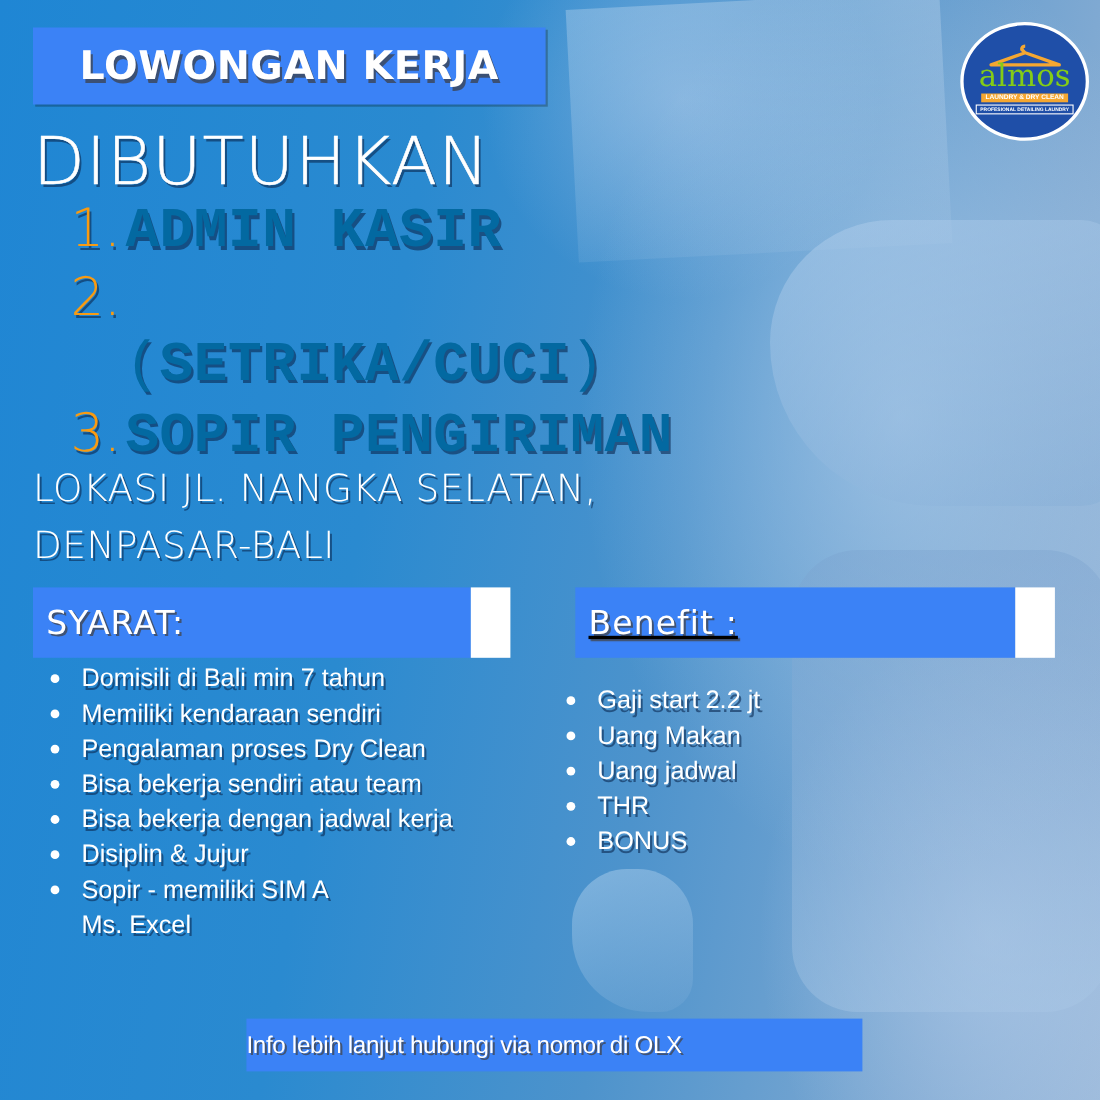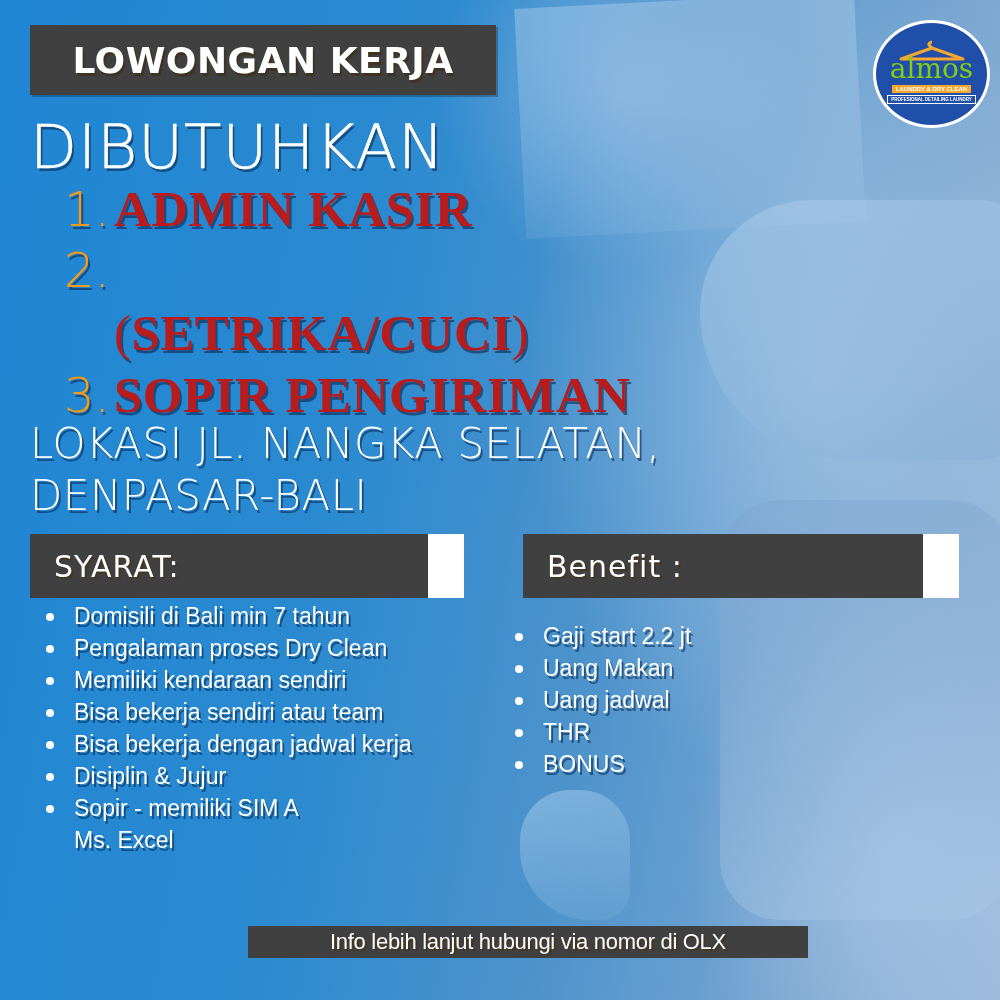--- a/index.html
+++ b/index.html
@@ -17,21 +17,21 @@
   .paper { left:520px; top:0; width:340px; height:230px;
     background:linear-gradient(180deg, rgba(200,220,240,0.35), rgba(200,220,240,0.1));
     transform:rotate(-3deg); }
   .arm { left:700px; top:200px; width:320px; height:260px; border-radius:120px 40px 40px 160px;
     background:linear-gradient(160deg, rgba(175,205,235,0.55), rgba(120,165,210,0.25)); }
   .sleeve { left:720px; top:500px; width:290px; height:420px; border-radius:60px;
     background:linear-gradient(180deg, rgba(120,160,205,0.35), rgba(170,200,230,0.4)); }
   .hand { left:520px; top:790px; width:110px; height:130px; border-radius:50px 50px 30px 70px;
     background:linear-gradient(160deg, rgba(170,205,235,0.55), rgba(120,170,215,0.25)); }
 
-  .orange { background:#404040; }
+  .orange { background:#3b82f6; }
   .shadow-text { text-shadow:2px 2px 0 rgba(70,45,10,0.55); }
   .shadow-text-blue { text-shadow:2px 3px 0 rgba(10,40,80,0.6); }
 
   .hero-banner {
     position:absolute; left:30px; top:25px; width:466px; height:70px;
     display:flex; align-items:center; justify-content:center;
     box-shadow:2px 2px 0 rgba(0,0,0,0.25);
   }
   .hero-banner span {
     color:#fff; font-weight:900; font-size:36px; letter-spacing:0.5px;
@@ -53,54 +53,54 @@
   .needed-title {
     position:absolute; left:30px; top:112px; color:#fff;
     font-size:60px; font-weight:300; letter-spacing:1px;
     font-family:"DejaVu Sans", sans-serif;
     -webkit-text-stroke:0.5px #fff;
     transform:scaleX(1.02); transform-origin:left;
   }
   .positions { position:absolute; left:64px; top:180px; }
   .pos-row { display:flex; align-items:baseline; height:62px; }
   .pos-num { color:#f89b12; font-size:48px; font-weight:300; width:50px; font-family:"DejaVu Sans", sans-serif; }
-  .pos-label { color:#b91c1c; font-size:51px; font-weight:900; font-family:Liberation Serif, serif; letter-spacing:0.5px; }
+  .pos-label { color:#0369a1; font-size:51px; font-weight:900; font-family:Liberation Mono, monospace; letter-spacing:0.5px; }
   .pos-cont { padding-left:50px; }
   .pos-cont .paren { font-weight:300; }
 
   .location {
-    position:absolute; left:30px; top:418px; color:#fff; font-size:42px;
+    position:absolute; left:30px; top:418px; color:#fff; font-size:34px;
     font-family:"DejaVu Sans", sans-serif; font-weight:300; line-height:52px;
     letter-spacing:0.5px;
   }
 
   .section-header {
     position:absolute; height:64px; display:flex; align-items:center;
   }
-  .section-header .bar { height:100%; display:flex; align-items:center; padding-left:24px; box-sizing:border-box; }
+  .section-header .bar { height:100%; display:flex; align-items:center; padding-left:12px; box-sizing:border-box; }
   .section-header .white { height:100%; background:#fff; }
   .section-header span { color:#fff; font-size:30px; letter-spacing:1px; font-family:"DejaVu Sans", sans-serif; }
 
   .syarat-header { left:30px; top:534px; }
   .syarat-header .bar { width:398px; }
   .syarat-header .white { width:36px; }
   .benefit-header { left:523px; top:534px; }
-  .benefit-header .bar { width:400px; }
+  .benefit-header .bar { width:400px;text-decoration:underline; }
   .benefit-header .white { width:36px; }
 
   ul.list { position:absolute; margin:0; padding:0; list-style:none; }
   ul.list li { color:#fff; font-size:23px; line-height:32px; position:relative; padding-left:44px; white-space:nowrap; }
   ul.list li::before { content:""; position:absolute; left:16px; top:13px; width:8px; height:8px; border-radius:50%; background:#fff; }
   .syarat-list { left:30px; top:600px; }
   .benefit-list { left:499px; top:620px; }
   .benefit-list li { line-height:34px; }
 
   .footer-banner {
-    position:absolute; left:224px; top:926px; width:560px; height:32px;
-    display:flex; align-items:center; justify-content:center;margin-left:24px;
+    position:absolute; left:224px; top:926px; width:560px; height:48px;
+    display:flex; align-items:center; 
   }
   .footer-banner span { color:#fff; font-size:22px; letter-spacing:-0.3px; }
 </style>
 </head>
 <body>
 
 <div class="bg-shape paper" data-name="background-paper-shape"></div>
 <div class="bg-shape arm" data-name="background-arm-shape"></div>
 <div class="bg-shape sleeve" data-name="background-sleeve-shape"></div>
 <div class="bg-shape hand" data-name="background-hand-shape"></div>
@@ -146,22 +146,22 @@
 
 <div class="section-header syarat-header" data-name="requirements-header">
   <div class="bar orange">
       <span class="shadow-text" data-name="requirements-title">SYARAT:</span>
     </div>
   <div class="white" data-name="header-accent-block"></div>
 </div>
 
 <ul class="list syarat-list shadow-text-blue" data-name="requirements-list">
   <li data-name="list-item">Domisili di Bali min 7 tahun</li>
+  <li data-name="list-item">Memiliki kendaraan sendiri</li>
   <li data-name="list-item">Pengalaman proses Dry Clean</li>
-  <li data-name="list-item">Memiliki kendaraan sendiri</li>
   <li data-name="list-item">Bisa bekerja sendiri atau team</li>
   <li data-name="list-item">Bisa bekerja dengan jadwal kerja</li>
   <li data-name="list-item">Disiplin &amp; Jujur</li>
   <li data-name="list-item">Sopir - memiliki SIM A</li>
   <li data-name="list-item-continuation" style="list-style:none;">Ms. Excel</li>
 </ul>
 
 <div class="section-header benefit-header" data-name="benefits-header">
   <div class="bar orange">
       <span class="shadow-text" data-name="benefits-title">Benefit :</span>

